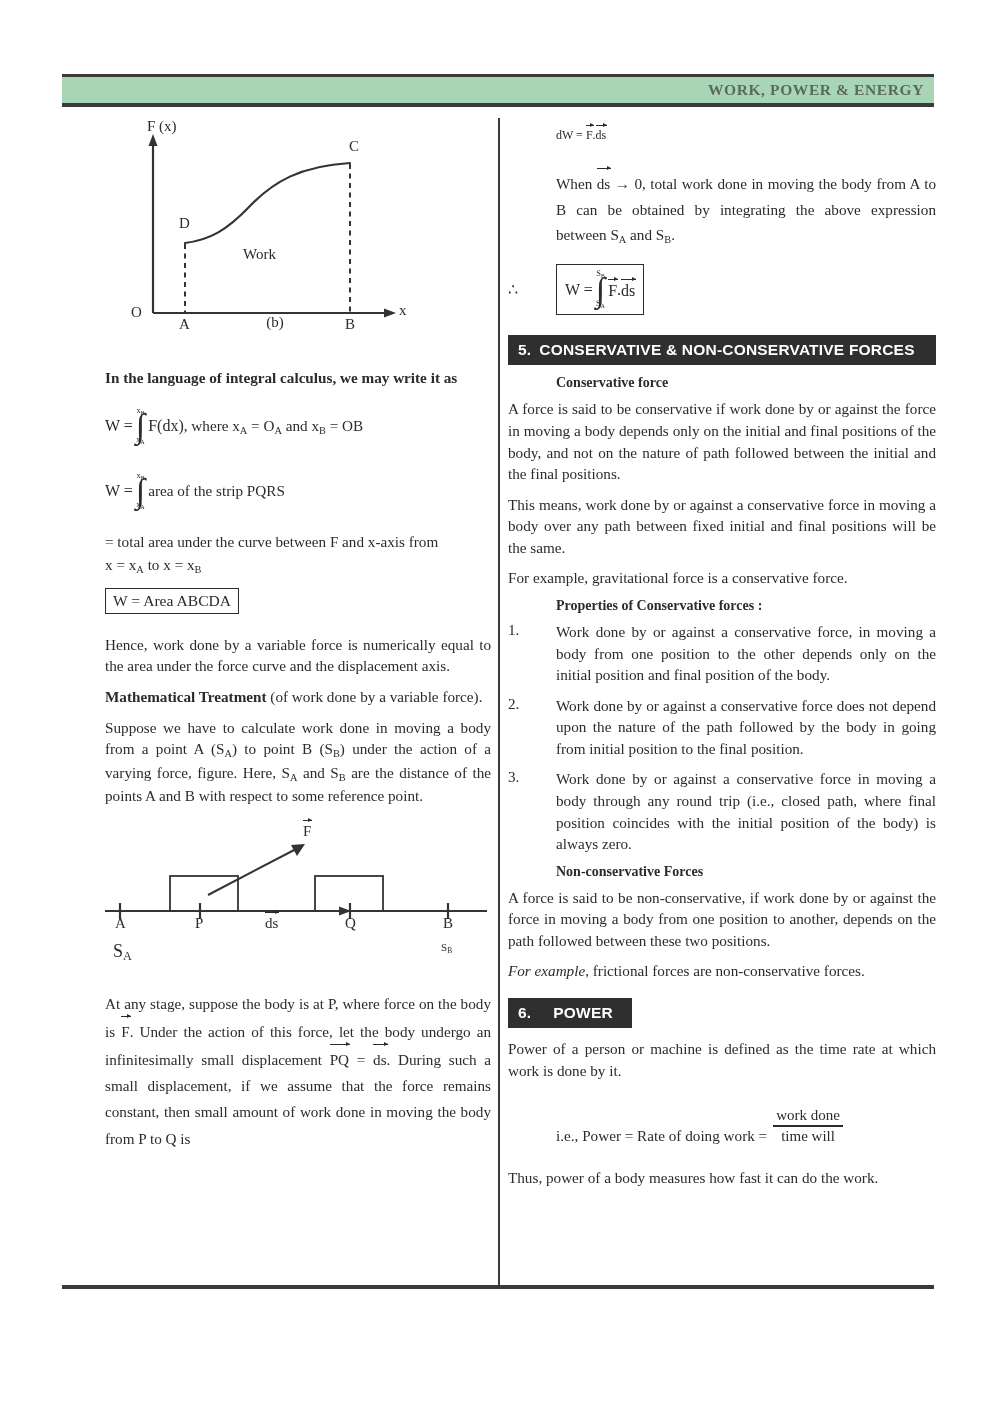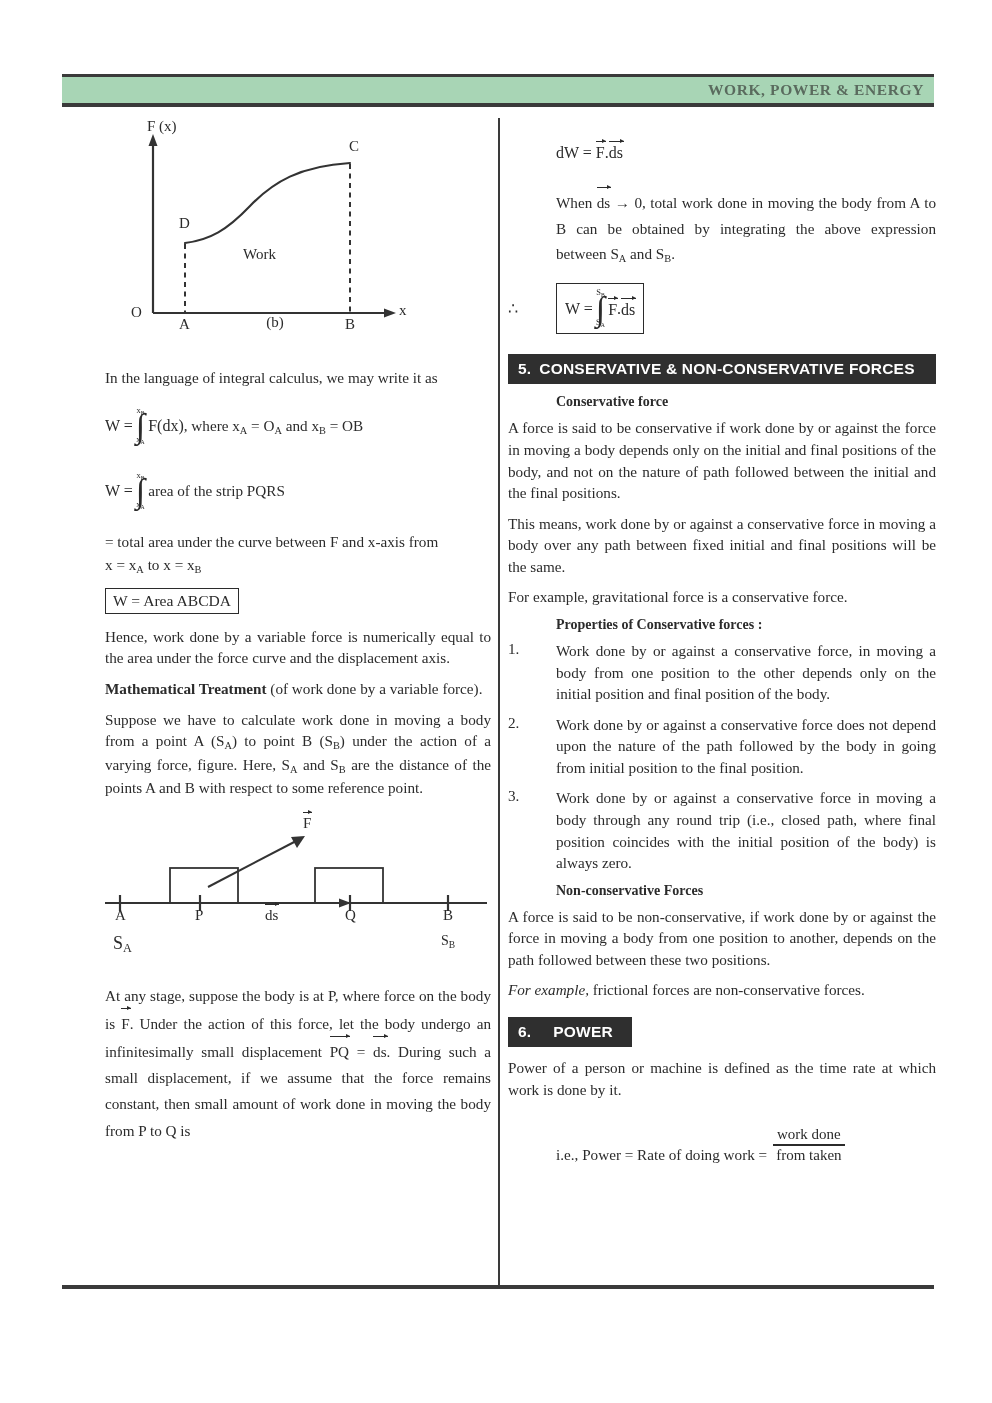--- a/index.html
+++ b/index.html
@@ -134,21 +134,21 @@
       <div style="position:absolute;left:240px;top:198px;font-size:15px;">B</div>
       <div style="position:absolute;left:244px;top:20px;font-size:15px;">C</div>
       <div style="position:absolute;left:74px;top:97px;font-size:15px;">D</div>
       <div style="position:absolute;left:138px;top:128px;font-size:15px;">Work</div>
       <div class="fig-b-cap">(b)</div>
     </div>
 
     <div style="height:236px;"></div>
 
 
-    <p class="t" style="margin-top:13px;">In the language of integral calculus, we may write it as</p>
+    <p class="t" style="margin-top:13px;font-weight:bold;">In the language of integral calculus, we may write it as</p>
 
     <div class="eq" style="margin-top:18px;">
       <span>W =</span>
       <span class="intwrap">
         <span class="lim up"><span>x</span><sub>B</sub></span>
         <span class="intsym">∫</span>
         <span class="lim dn"><span>x</span><sub>A</sub></span>
       </span>
       <span>F(dx)</span>
       <span style="font-size:15.2px;">
@@ -164,21 +164,21 @@
         <span class="lim dn"><span>x</span><sub>A</sub></span>
       </span>
       <span style="font-size:15.2px;">area of the strip PQRS</span>
     </div>
 
     <p class="t" style="margin-top:20px;margin-bottom:2px;">= total area under the curve between F and x-axis from</p>
     <p class="t">
       <span>x = x</span><sub>A</sub><span> to x = x</span><sub>B</sub>
     </p>
 
-    <div style="margin:10px 0 12px 0;">
+    <div style="margin:10px 0 20px 0;">
       <span class="boxed">W = Area  ABCDA</span>
     </div>
 
     <p class="t">Hence, work done by a variable force is numerically equal to the area under the force curve and the displacement axis.</p>
 
     <p class="t">
       <span class="bold">Mathematical Treatment</span><span> (of work done by a variable force).</span>
     </p>
 
     <p class="t">
@@ -208,32 +208,32 @@
         <span class="vec">F</span>
       </div>
       <div style="position:absolute;left:10px;top:96px;font-size:15px;">A</div>
       <div style="position:absolute;left:90px;top:96px;font-size:15px;">P</div>
       <div style="position:absolute;left:240px;top:96px;font-size:15px;">Q</div>
       <div style="position:absolute;left:338px;top:96px;font-size:15px;">B</div>
       <div style="position:absolute;left:160px;top:94px;font-size:15px;">
         <span class="vec">ds</span>
       </div>
       <div style="position:absolute;left:8px;top:122px;font-size:18px;"><span>S</span><sub>A</sub></div>
-      <div style="position:absolute;left:336px;top:122px;font-size:14px;"><span>S</span><sub>B</sub></div>
+      <div style="position:absolute;left:336px;top:122px;font-size:11px;"><span>S</span><sub>B</sub></div>
     </div>
 
     <p class="t" style="line-height:1.72;margin-top:22px;">
       <span>At any stage, suppose the body is at P, where force on the body is </span><span class="vec">F</span><span>. Under the action of this force, let the body undergo an infinitesimally small displacement </span><span class="vec">PQ</span><span> = </span><span class="vec">ds</span><span>. During such a small displacement, if we assume that the force remains constant, then small amount of work done in moving the body from P to Q is</span>
     </p>
 
   </div>
 
   <div class="colR">
 
-    <div style="margin-left:48px;font-size:16px;margin-top:24px;">
+    <div style="margin-left:48px;font-size:12px;margin-top:8px;">
       <span>dW = </span><span class="vec">F</span><span>.</span><span class="vec">ds</span>
     </div>
 
     <p class="t" style="margin-left:48px;margin-top:26px;line-height:1.68;">
       <span>When </span><span class="vec">ds</span><span> → 0,  total work done in moving the body from A to B can be obtained by integrating the above expression between S</span><sub>A</sub><span> and S</span><sub>B</sub><span>.</span>
     </p>
 
     <div style="display:flex;align-items:center;margin-top:16px;">
       <span class="therefore" style="width:36px;">∴</span>
       <span class="boxed-eq">
@@ -285,20 +285,21 @@
       <span class="lbl">POWER</span>
     </div>
 
     <p class="t rbody">Power of a person or machine is defined as the time rate at which work is done by it.</p>
 
     <div style="margin-left:48px;display:flex;align-items:flex-end;font-size:15.2px;margin:26px 0 22px 48px;">
       <span>i.e., Power = Rate of doing work =</span>
       <span class="fracbox" style="margin-left:6px;">
         <span class="num">work  done</span>
         <span class="bar"></span>
-        <span class="den">from  taken</span>
-      </span>
-    </div>
-
+        <span class="den">time  will</span>
+      </span>
+    </div>
+
+    <p class="t rbody">Thus, power of a body measures how fast it can do the work.</p>
 
   </div>
 
 </div>
 
 </body></html>

